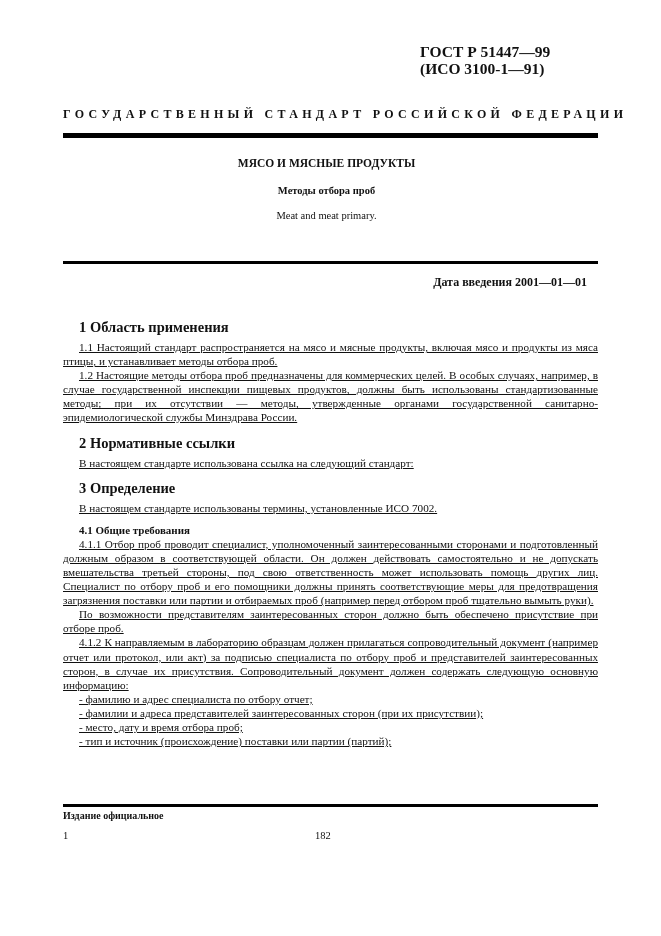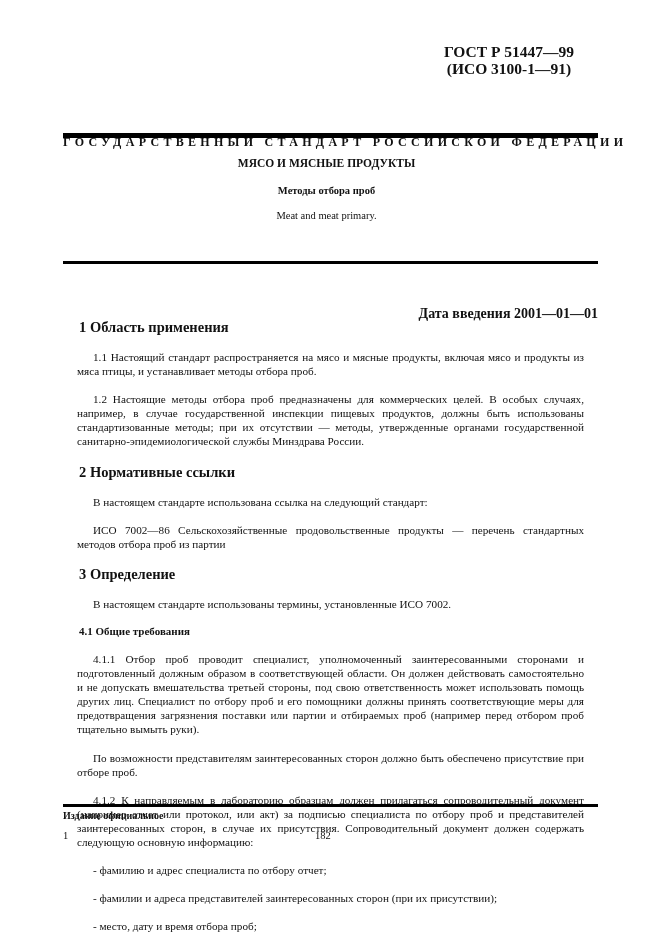--- a/index.html
+++ b/index.html
@@ -1,35 +1,35 @@
 <!DOCTYPE html>
 <html><head>
 <meta charset="utf-8">
 <style>
   html, body { margin: 0; padding: 0; background: #ffffff; }
   body { width: 661px; height: 936px; position: relative; overflow: hidden;
          font-family: "Liberation Serif", "DejaVu Serif", serif; color: #111; }
   .abs { position: absolute; }
-  .gost { left: 420px; top: 43px; width: 178px; text-align: center;
+  .gost { left: 420px; top: 43px; width: 178px; text-align: left;
           font-weight: bold; font-size: 15.5px; line-height: 17px; }
   .fed { left: 63px; top: 107px; width: 535px; text-align: center;
-         font-weight: bold; font-size: 12px; letter-spacing: 4.3px; white-space: nowrap; margin-top: 28px; }
+         font-weight: bold; font-size: 12px; letter-spacing: 4.3px; white-space: nowrap; }
   .rule { left: 63px; width: 535px; background: #000; }
   .r1 { top: 133px; height: 5px; }
   .r2 { top: 261px; height: 3px; }
   .r3 { top: 804px; height: 3px; }
   .title { left: 59px; width: 535px; text-align: center; }
   .t1 { top: 157px; font-weight: bold; font-size: 11.5px; }
   .t2 { top: 185px; font-weight: bold; font-size: 10.5px; }
   .t3 { top: 210px; font-size: 10.5px; line-height: 12px; }
-  .date { left: 400px; top: 275px; width: 198px; text-align: right; font-weight: bold; font-size: 14px; margin-top: 31px; }
+  .date { left: 389px; top: 275px; width: 198px; text-align: right; font-weight: bold; font-size: 12px; }
   .content { left: 63px; top: 318px; width: 535px; font-size: 11.2px; line-height: 14.1px; }
   h2 { font-size: 14.5px; font-weight: bold; margin: 0 0 4px 16px; line-height: 18px; }
   h3 { font-size: 11px; font-weight: bold; margin: 0 0 0 16px; line-height: 13px; }
-  p { margin: 14px; text-align: justify; text-indent: 16px; }
+  p { margin: 0; text-align: justify; text-indent: 16px; text-decoration: underline; }
   .sec { margin-bottom: 9px; }
   .li { text-indent: 0; padding-left: 16px; }
   .footer-label { left: 63px; top: 810px; font-weight: bold; font-size: 10px; }
   .pnum-left { left: 63px; top: 830px; font-size: 10.5px; }
   .pnum { left: 315px; top: 830px; font-size: 10.5px; }
 </style>
 </head>
 <body>
 
 <div class="abs gost">
@@ -51,21 +51,20 @@
 
 <div class="abs content">
   <div class="sec">
     <h2>1  Область применения</h2>
     <p>1.1 Настоящий стандарт распространяется на мясо и мясные продукты, включая мясо и продукты из мяса птицы, и устанавливает методы отбора проб.</p>
     <p>1.2 Настоящие методы отбора проб предназначены для коммерческих целей. В особых случаях, например, в случае государственной инспекции пищевых продуктов, должны быть использованы стандартизованные методы; при их отсутствии — методы, утвержденные органами государственной санитарно-эпидемиологической службы Минздрава России.</p>
   </div>
   <div class="sec">
     <h2>2  Нормативные ссылки</h2>
     <p>В настоящем стандарте использована ссылка на следующий стандарт:</p>
-    <p>ИСО 7002—86  Сельскохозяйственные продовольственные продукты — перечень стандартных методов отбора проб из партии</p>
   </div>
   <div class="sec">
     <h2>3  Определение</h2>
     <p>В настоящем стандарте использованы термины, установленные ИСО 7002.</p>
   </div>
   <div class="sec">
     <h3>4.1 Общие требования</h3>
     <p>4.1.1 Отбор проб проводит специалист, уполномоченный заинтересованными сторонами и подготовленный должным образом в соответствующей области. Он должен действовать самостоятельно и не допускать вмешательства третьей стороны, под свою ответственность может использовать помощь других лиц. Специалист по отбору проб и его помощники должны принять соответствующие меры для предотвращения загрязнения поставки или партии и отбираемых проб (например перед отбором проб тщательно вымыть руки).</p>
     <p>По возможности представителям заинтересованных сторон должно быть обеспечено присутствие при отборе проб.</p>
     <p>4.1.2  К направляемым в лабораторию образцам должен прилагаться сопроводительный документ (например отчет или протокол, или акт) за подписью специалиста по отбору проб и представителей заинтересованных сторон, в случае их присутствия. Сопроводительный документ должен содержать следующую основную информацию:</p>

